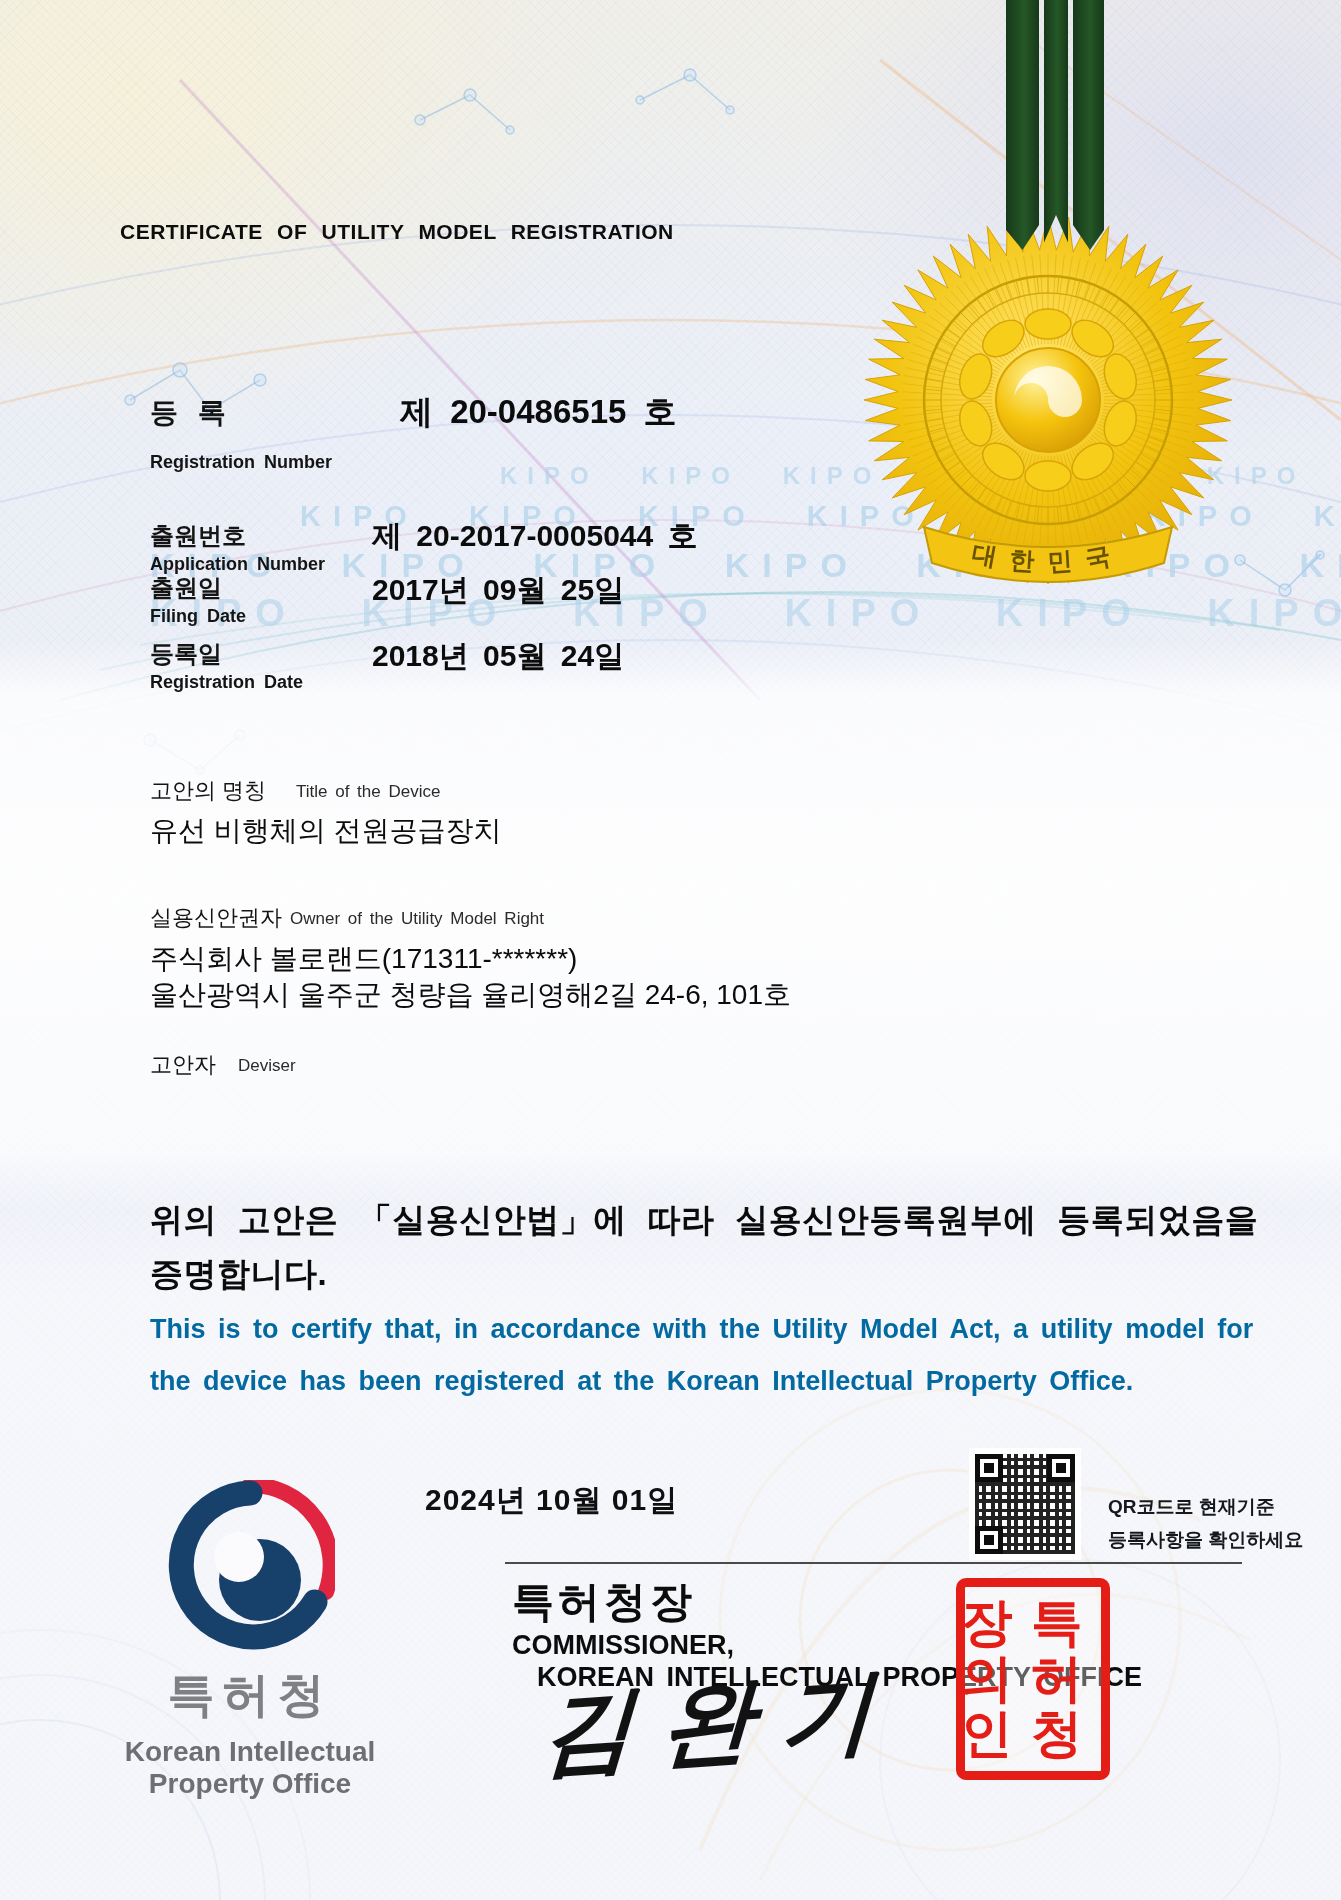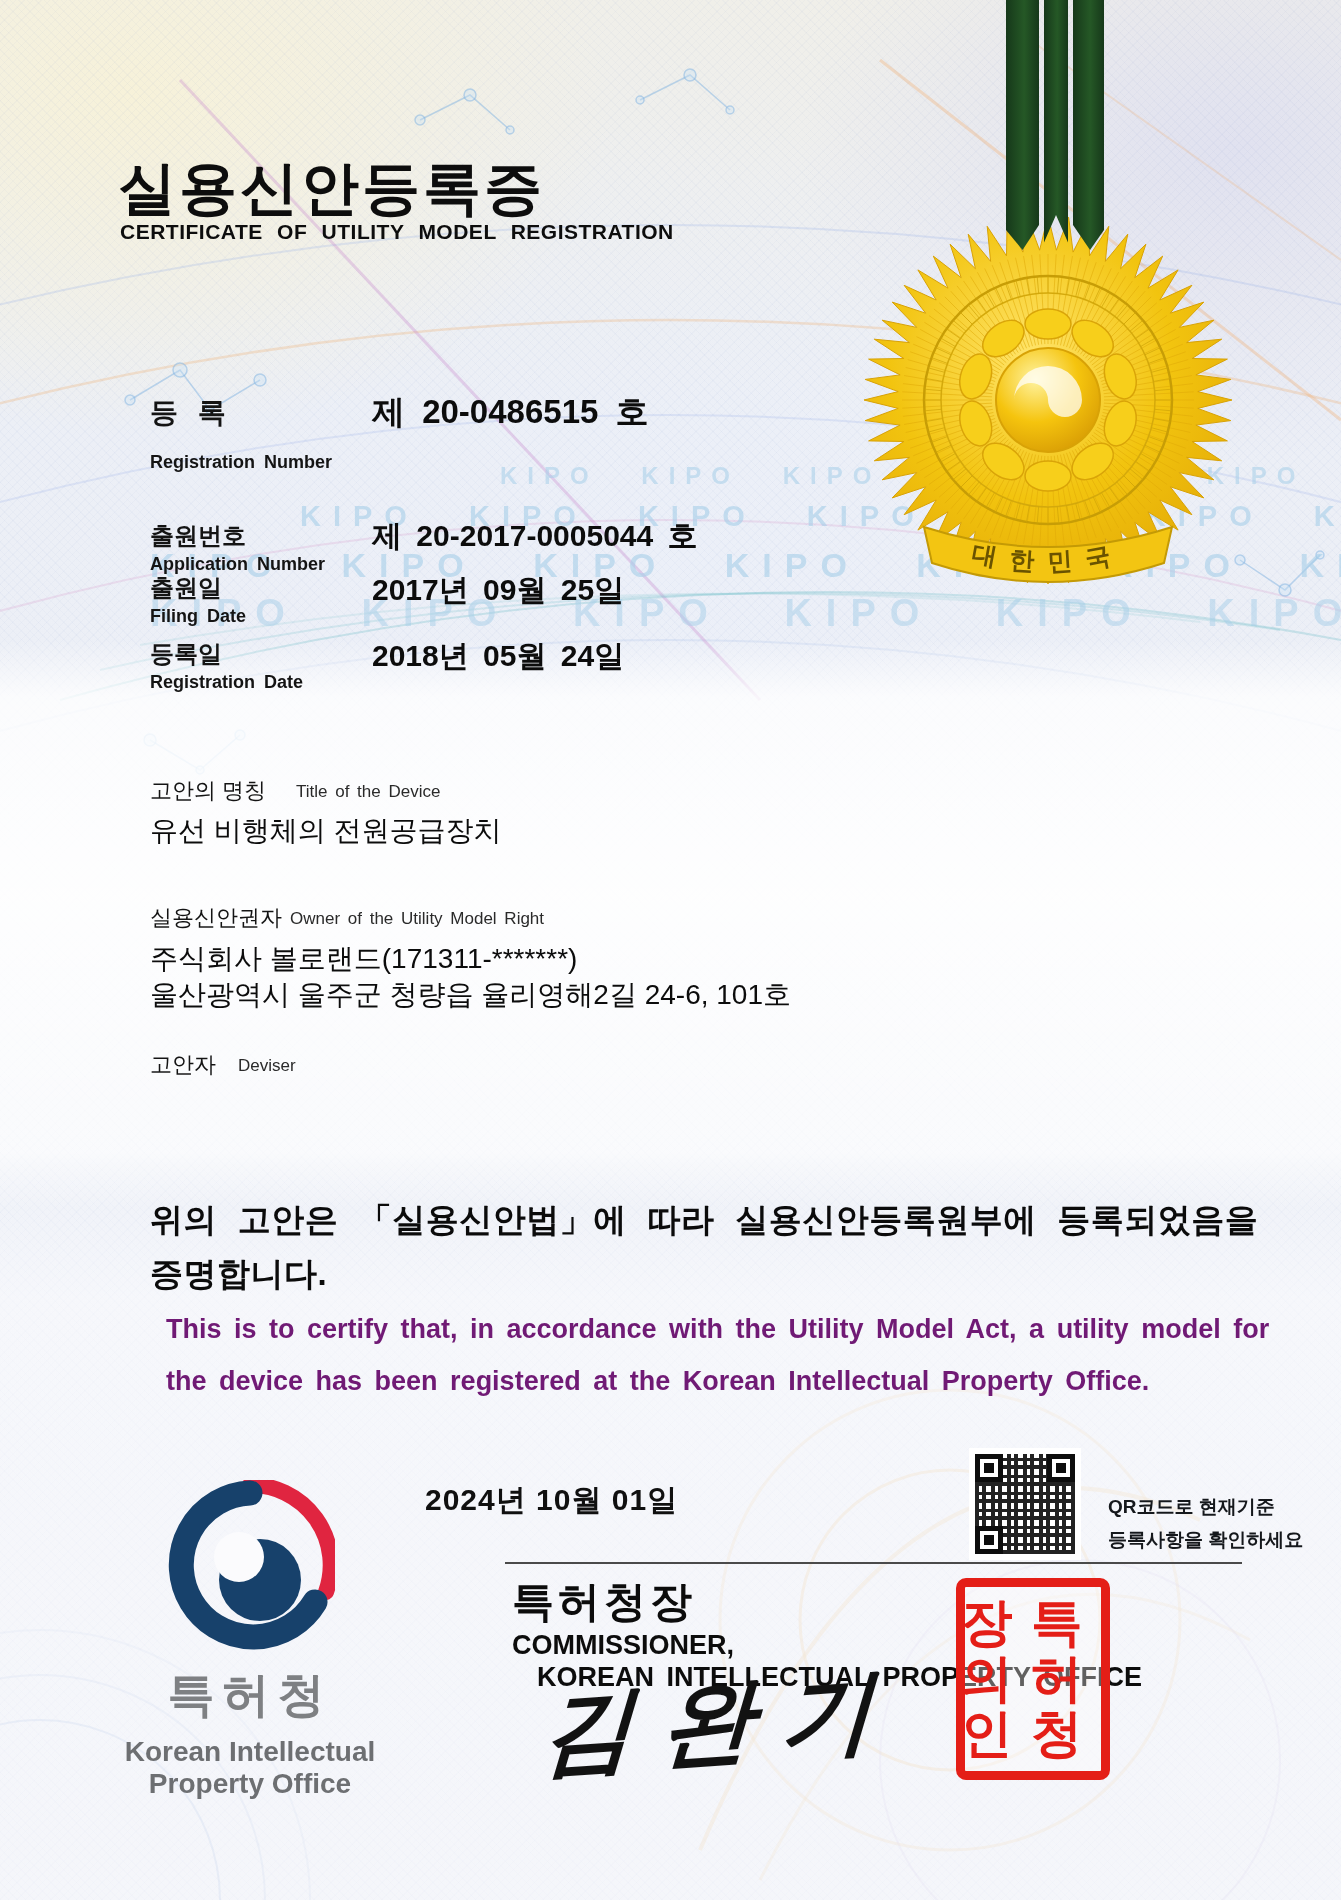--- a/index.html
+++ b/index.html
@@ -28,24 +28,24 @@
     background:linear-gradient(180deg, rgba(252,252,254,0), rgba(252,252,254,.6) 20%, rgba(250,250,252,.55));}
   .wm-row{position:absolute;white-space:nowrap;overflow:hidden;color:#a7cfe9;font-weight:700;}
   
   .title-ko{font-size:58px;font-weight:800;letter-spacing:3px;color:#0d0d0d;}
   .title-en{font-size:21px;font-weight:700;word-spacing:8px;letter-spacing:.5px;color:#0d0d0d;}
   .lab-ko{font-size:24px;font-weight:600;color:#141414;}
   .lab-ko-big{font-size:28px;font-weight:600;letter-spacing:6px;color:#141414;}
   .lab-en{font-size:18px;font-weight:700;color:#141414;word-spacing:4px;}
   .lab-en-sm{font-size:17px;font-weight:400;color:#2a2a2a;word-spacing:3px;}
   .val{font-size:30px;font-weight:700;color:#0c0c0c;word-spacing:6px;}
-  .val-big{font-size:33px;font-weight:700;color:#0c0c0c;word-spacing:8px;}
+  .val-big{font-size:33px;font-weight:700;color:#0c0c0c;word-spacing:8px;margin-left:28px;}
   .owner-val{font-size:28px;font-weight:400;color:#0c0c0c;}
   .stmt-ko{font-size:33px;font-weight:700;word-spacing:11px;letter-spacing:.5px;color:#0b0b0b;}
-  .stmt-en{font-size:27px;font-weight:700;word-spacing:5px;color:#701a75;margin-left:16px;}
+  .stmt-en{font-size:27px;font-weight:700;word-spacing:5px;color:#0369a1;}
   .date-txt{font-size:30px;font-weight:600;letter-spacing:1px;color:#101010;}
   .qr-note{font-size:19px;font-weight:700;color:#15181c;}
   .comm-ko{font-size:42px;font-weight:800;letter-spacing:4px;color:#0c0c0c;}
   .comm-en{font-size:27px;font-weight:700;word-spacing:5px;color:#0c0c0c;}
   .rule{background:#4a4a4a;height:2px;}
   .sig{font-family:"DejaVu Serif","Liberation Serif",serif;font-style:italic;font-weight:600;
        font-size:92px;letter-spacing:28px;color:#121212;
        transform:rotate(-4deg) skewX(-7deg);transform-origin:left top;}
   
   .ribbon{z-index:6;}
@@ -360,21 +360,20 @@
       </text>
     </svg>
   </div>
 
   <div class="abs ribbon" style="left:1006px;top:0;width:100px;height:252px;">
     <div class="bar" style="left:0;width:33px;height:250px;clip-path:polygon(0 0,100% 0,100% 90%,50% 100%,0 92%);"></div>
     <div class="bar" style="left:38px;width:24px;height:250px;clip-path:polygon(0 0,100% 0,100% 97%,50% 86%,0 97%);"></div>
     <div class="bar" style="left:67px;width:31px;height:250px;clip-path:polygon(0 0,100% 0,100% 92%,55% 100%,0 90%);"></div>
   </div>
 
-  <div class="abs title-ko" style="left:118px;top:150px;z-index:5;">실용신안등록증</div>
   <div class="abs title-en" style="left:120px;top:220px;z-index:5;">CERTIFICATE  OF  UTILITY  MODEL  REGISTRATION</div>
 
   <div>
     <div class="abs lab-ko-big" style="left:150px;top:394px;">등 록</div>
     <div class="abs lab-en" style="left:150px;top:452px;">Registration  Number</div>
     <div class="abs val-big" style="left:372px;top:390px;">제 20-0486515 호</div>
   </div>
 
   <div>
     <div class="abs lab-ko" style="left:150px;top:520px;">출원번호</div>

